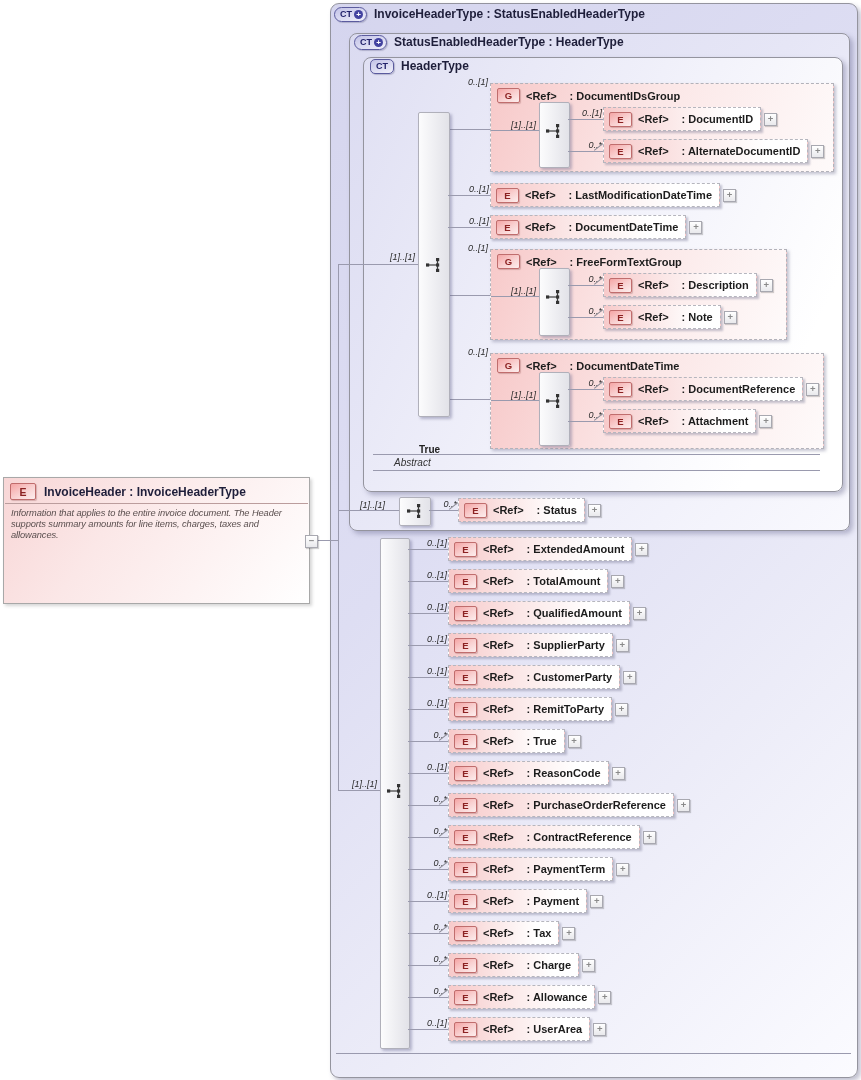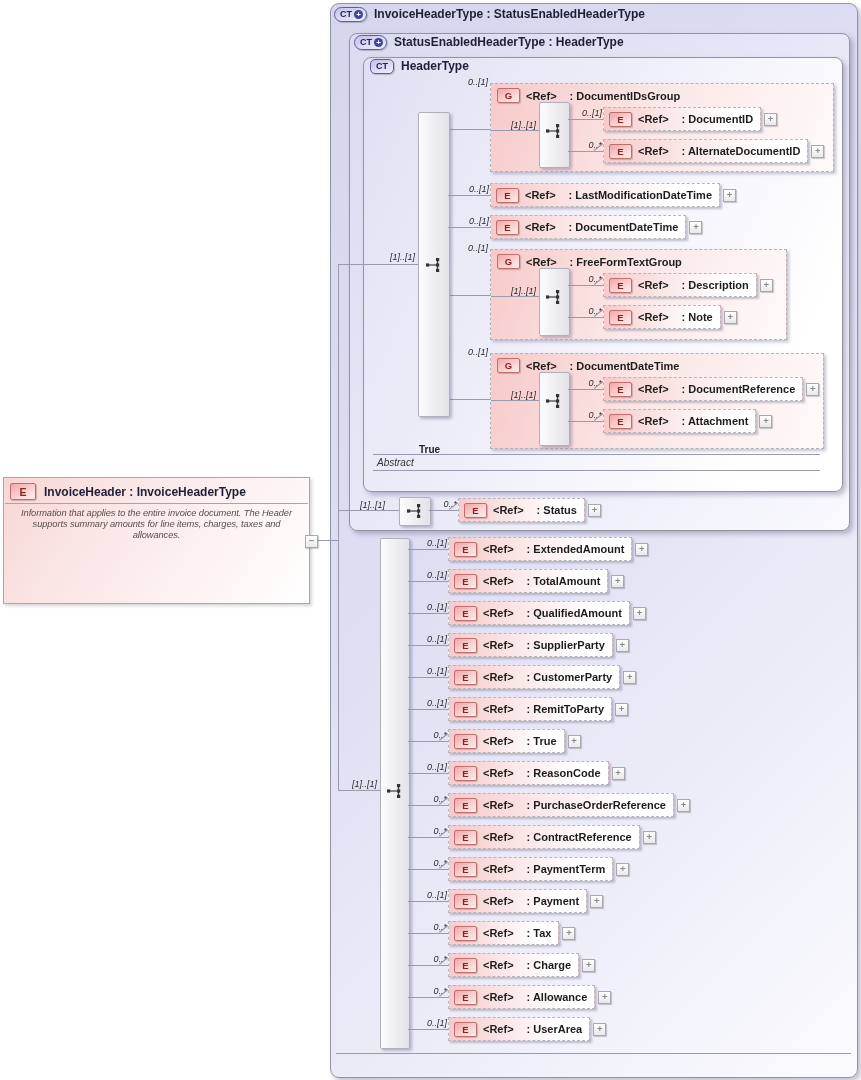--- a/index.html
+++ b/index.html
@@ -62,21 +62,21 @@
   .abs-value{position:absolute;font-weight:bold;font-size:10px;color:#222222;}
   #left-box{position:absolute;left:3px;top:477px;width:305px;height:125px;
             border:1px solid #a8a8a8;
             background:linear-gradient(125deg,#f8d6d6 0%,#fbe7e7 35%,#ffffff 100%);
             box-shadow:2px 2px 3px rgba(120,120,120,0.30);overflow:hidden;}
   #left-title-row{display:flex;align-items:center;gap:8px;padding:5px 6px 3px 6px;}
   #left-box .badge{width:24px;height:15px;font-size:10.5px;}
   #left-title{font-weight:bold;font-size:12px;color:#1e1e3a;white-space:nowrap;}
   #left-sep{height:1px;background:#bb9d9d;margin:0 1px;}
   .lp{font-style:italic;font-size:9.3px;line-height:11px;color:#5a4f4f;margin:4px 7px 0 7px;
-      letter-spacing:-0.1px;text-align:center;}
+      letter-spacing:-0.1px;}
   #collapse-box{position:absolute;left:305px;top:535px;}
 </style>
 </head>
 <body>
 
 <div class="stage">
 
   <div class="ctbox" id="outer-box"></div>
   <div class="ctbox" id="status-box"></div>
   <div class="ctbox" id="header-box"></div>
@@ -293,21 +293,21 @@
             <span class="badge">E</span>
             <span class="reflabel">&lt;Ref&gt;</span>
             <span class="ename">: Attachment</span>
           </div>
           <div class="pm">+</div>
         </div>
       </div>
   </div>
 
   <div class="sep" style="left:373px;top:454px;width:447px"></div>
-  <div class="abs-label" style="left:377px;top:457px">Abstract</div>
+  <div class="abs-label" style="left:394px;top:457px">Abstract</div>
   <div class="abs-value" style="left:419px;top:444px">True</div>
   <div class="sep" style="left:373px;top:470px;width:447px"></div>
 
   <div class="seqbar" style="left:399px;top:497px;width:30px;height:27px">
     <svg class="glyph" width="20" height="18" viewBox="0 0 20 18" style="left:5px;top:4px">
       <line x1="4" y1="9" x2="13.5" y2="9" stroke="#3c3c3c" stroke-width="1.2"></line>
       <line x1="13.5" y1="3.5" x2="13.5" y2="14.5" stroke="#3c3c3c" stroke-width="1.2"></line>
       <rect x="2" y="7.4" width="3.2" height="3.2" fill="#333"></rect>
       <rect x="12" y="2" width="3.2" height="3.2" fill="#333"></rect>
       <rect x="12" y="7.4" width="3.2" height="3.2" fill="#333"></rect>

